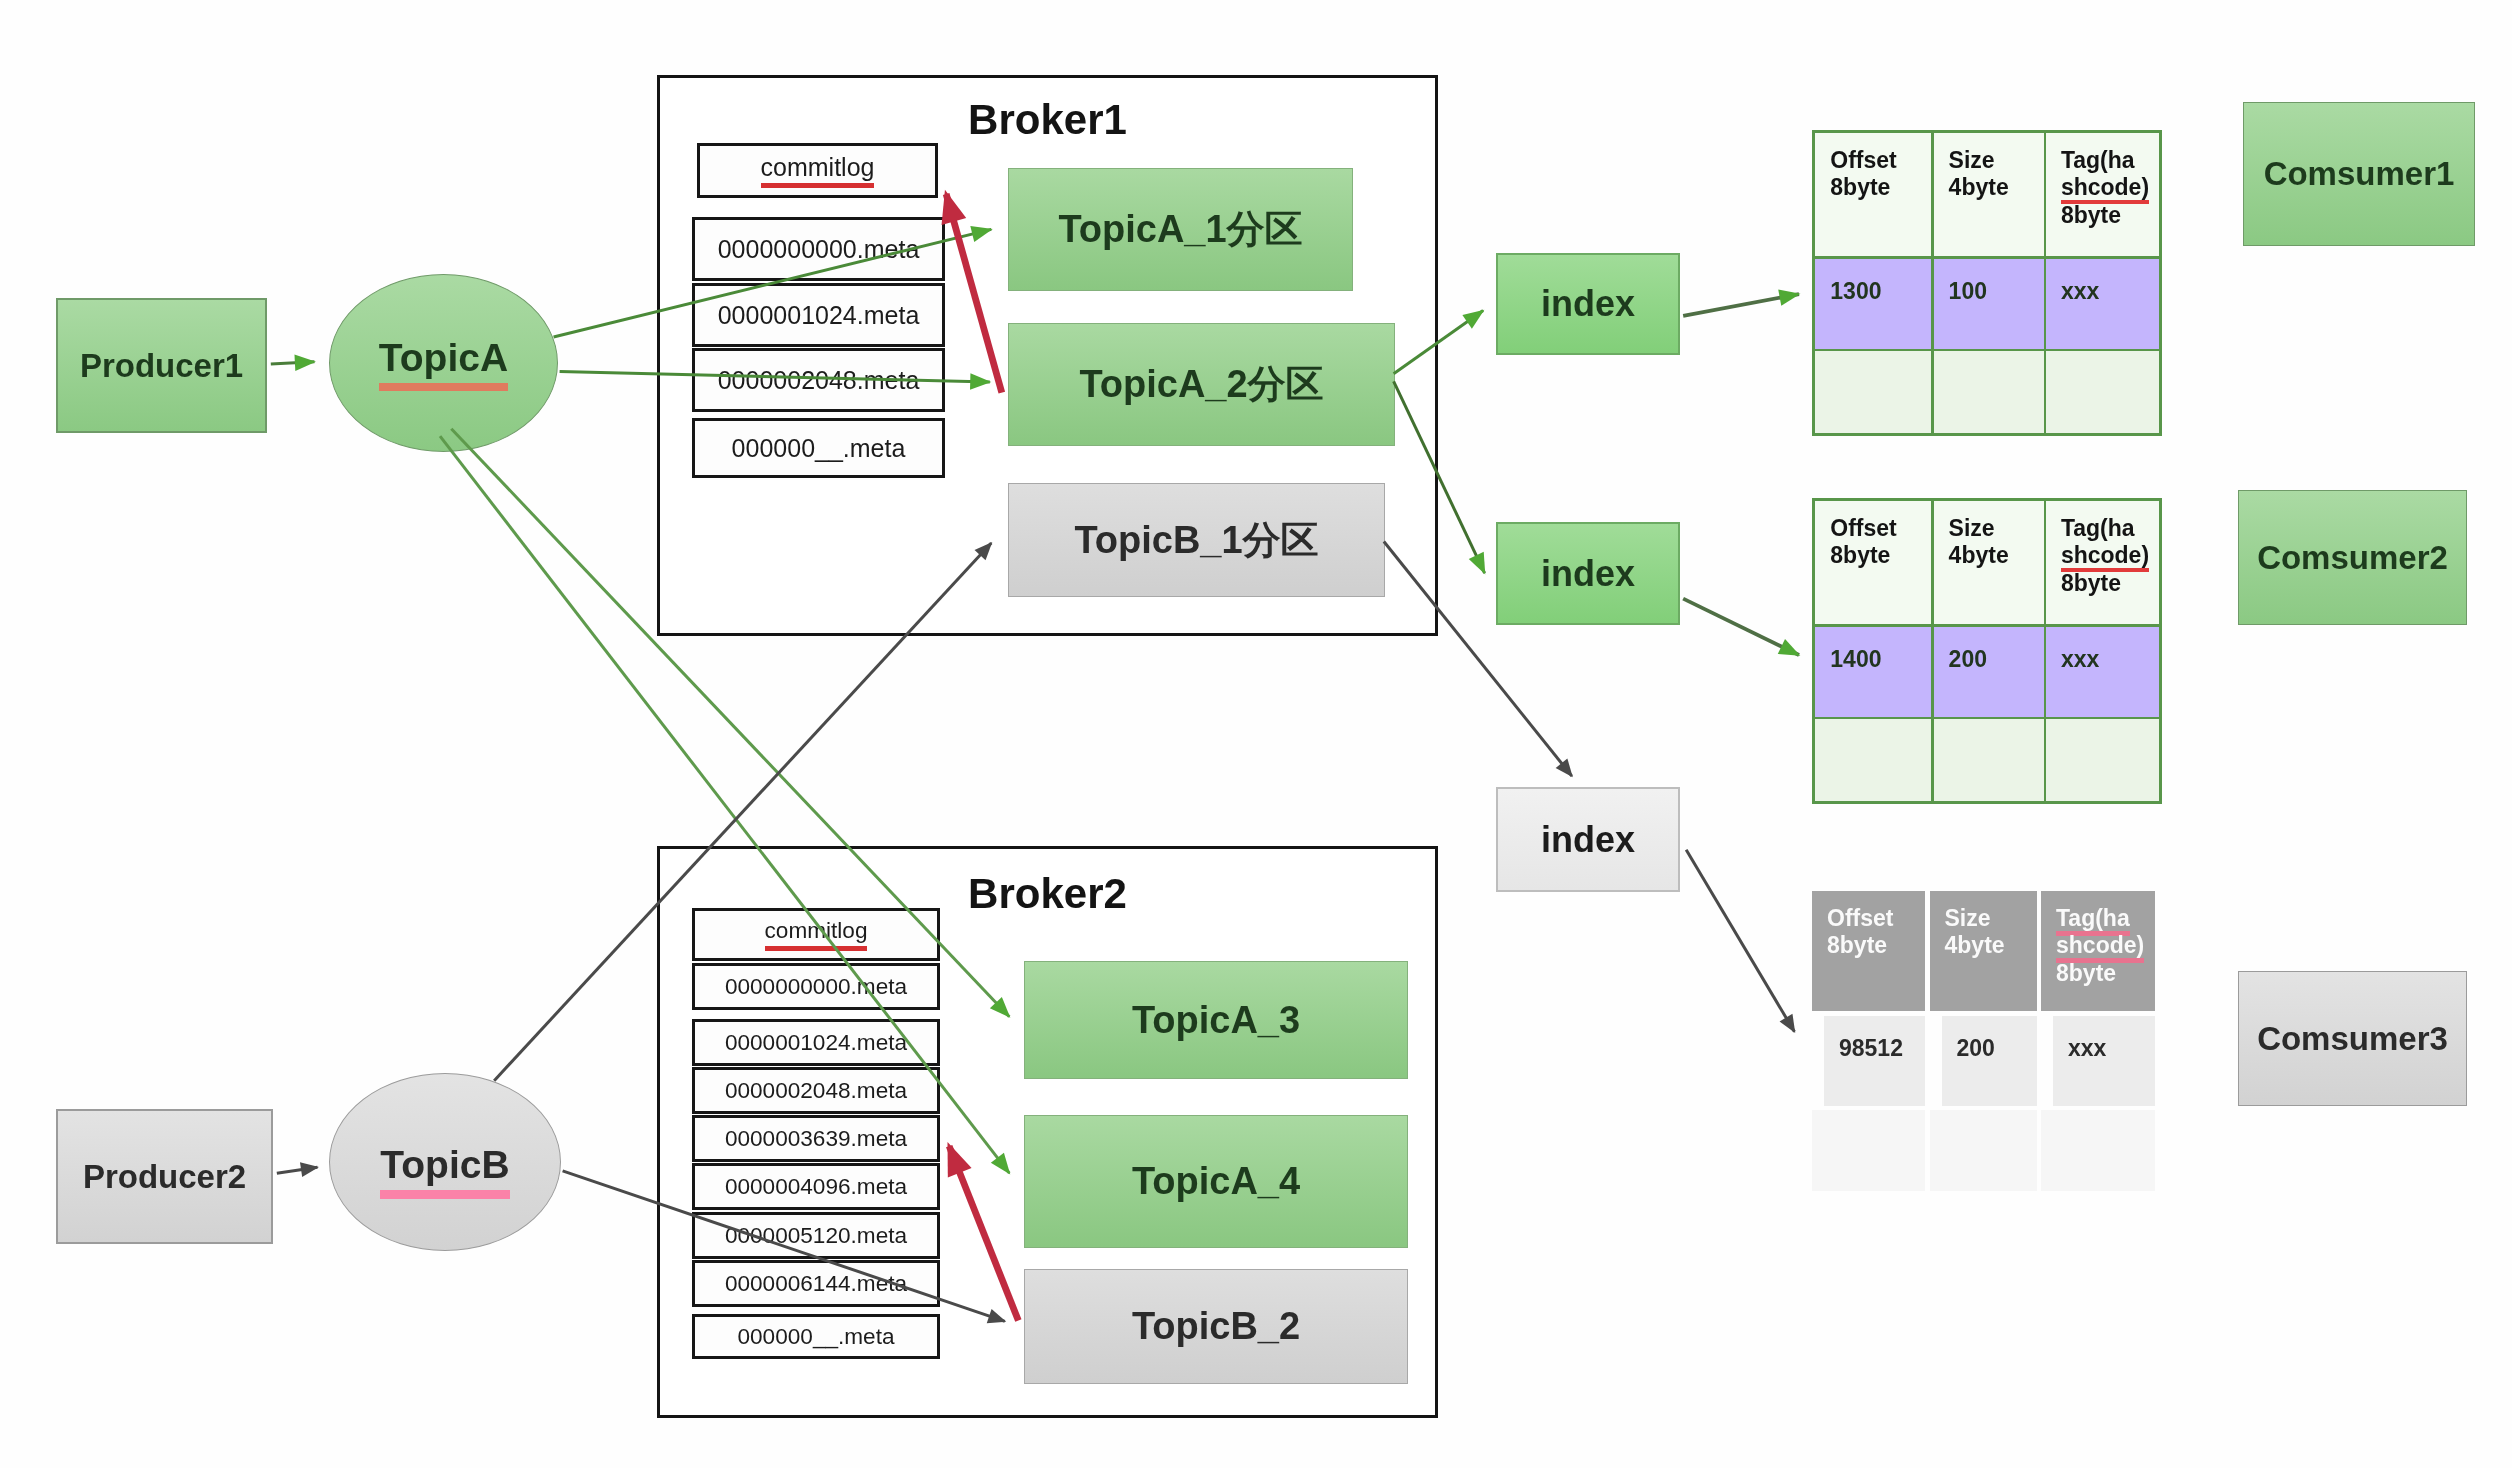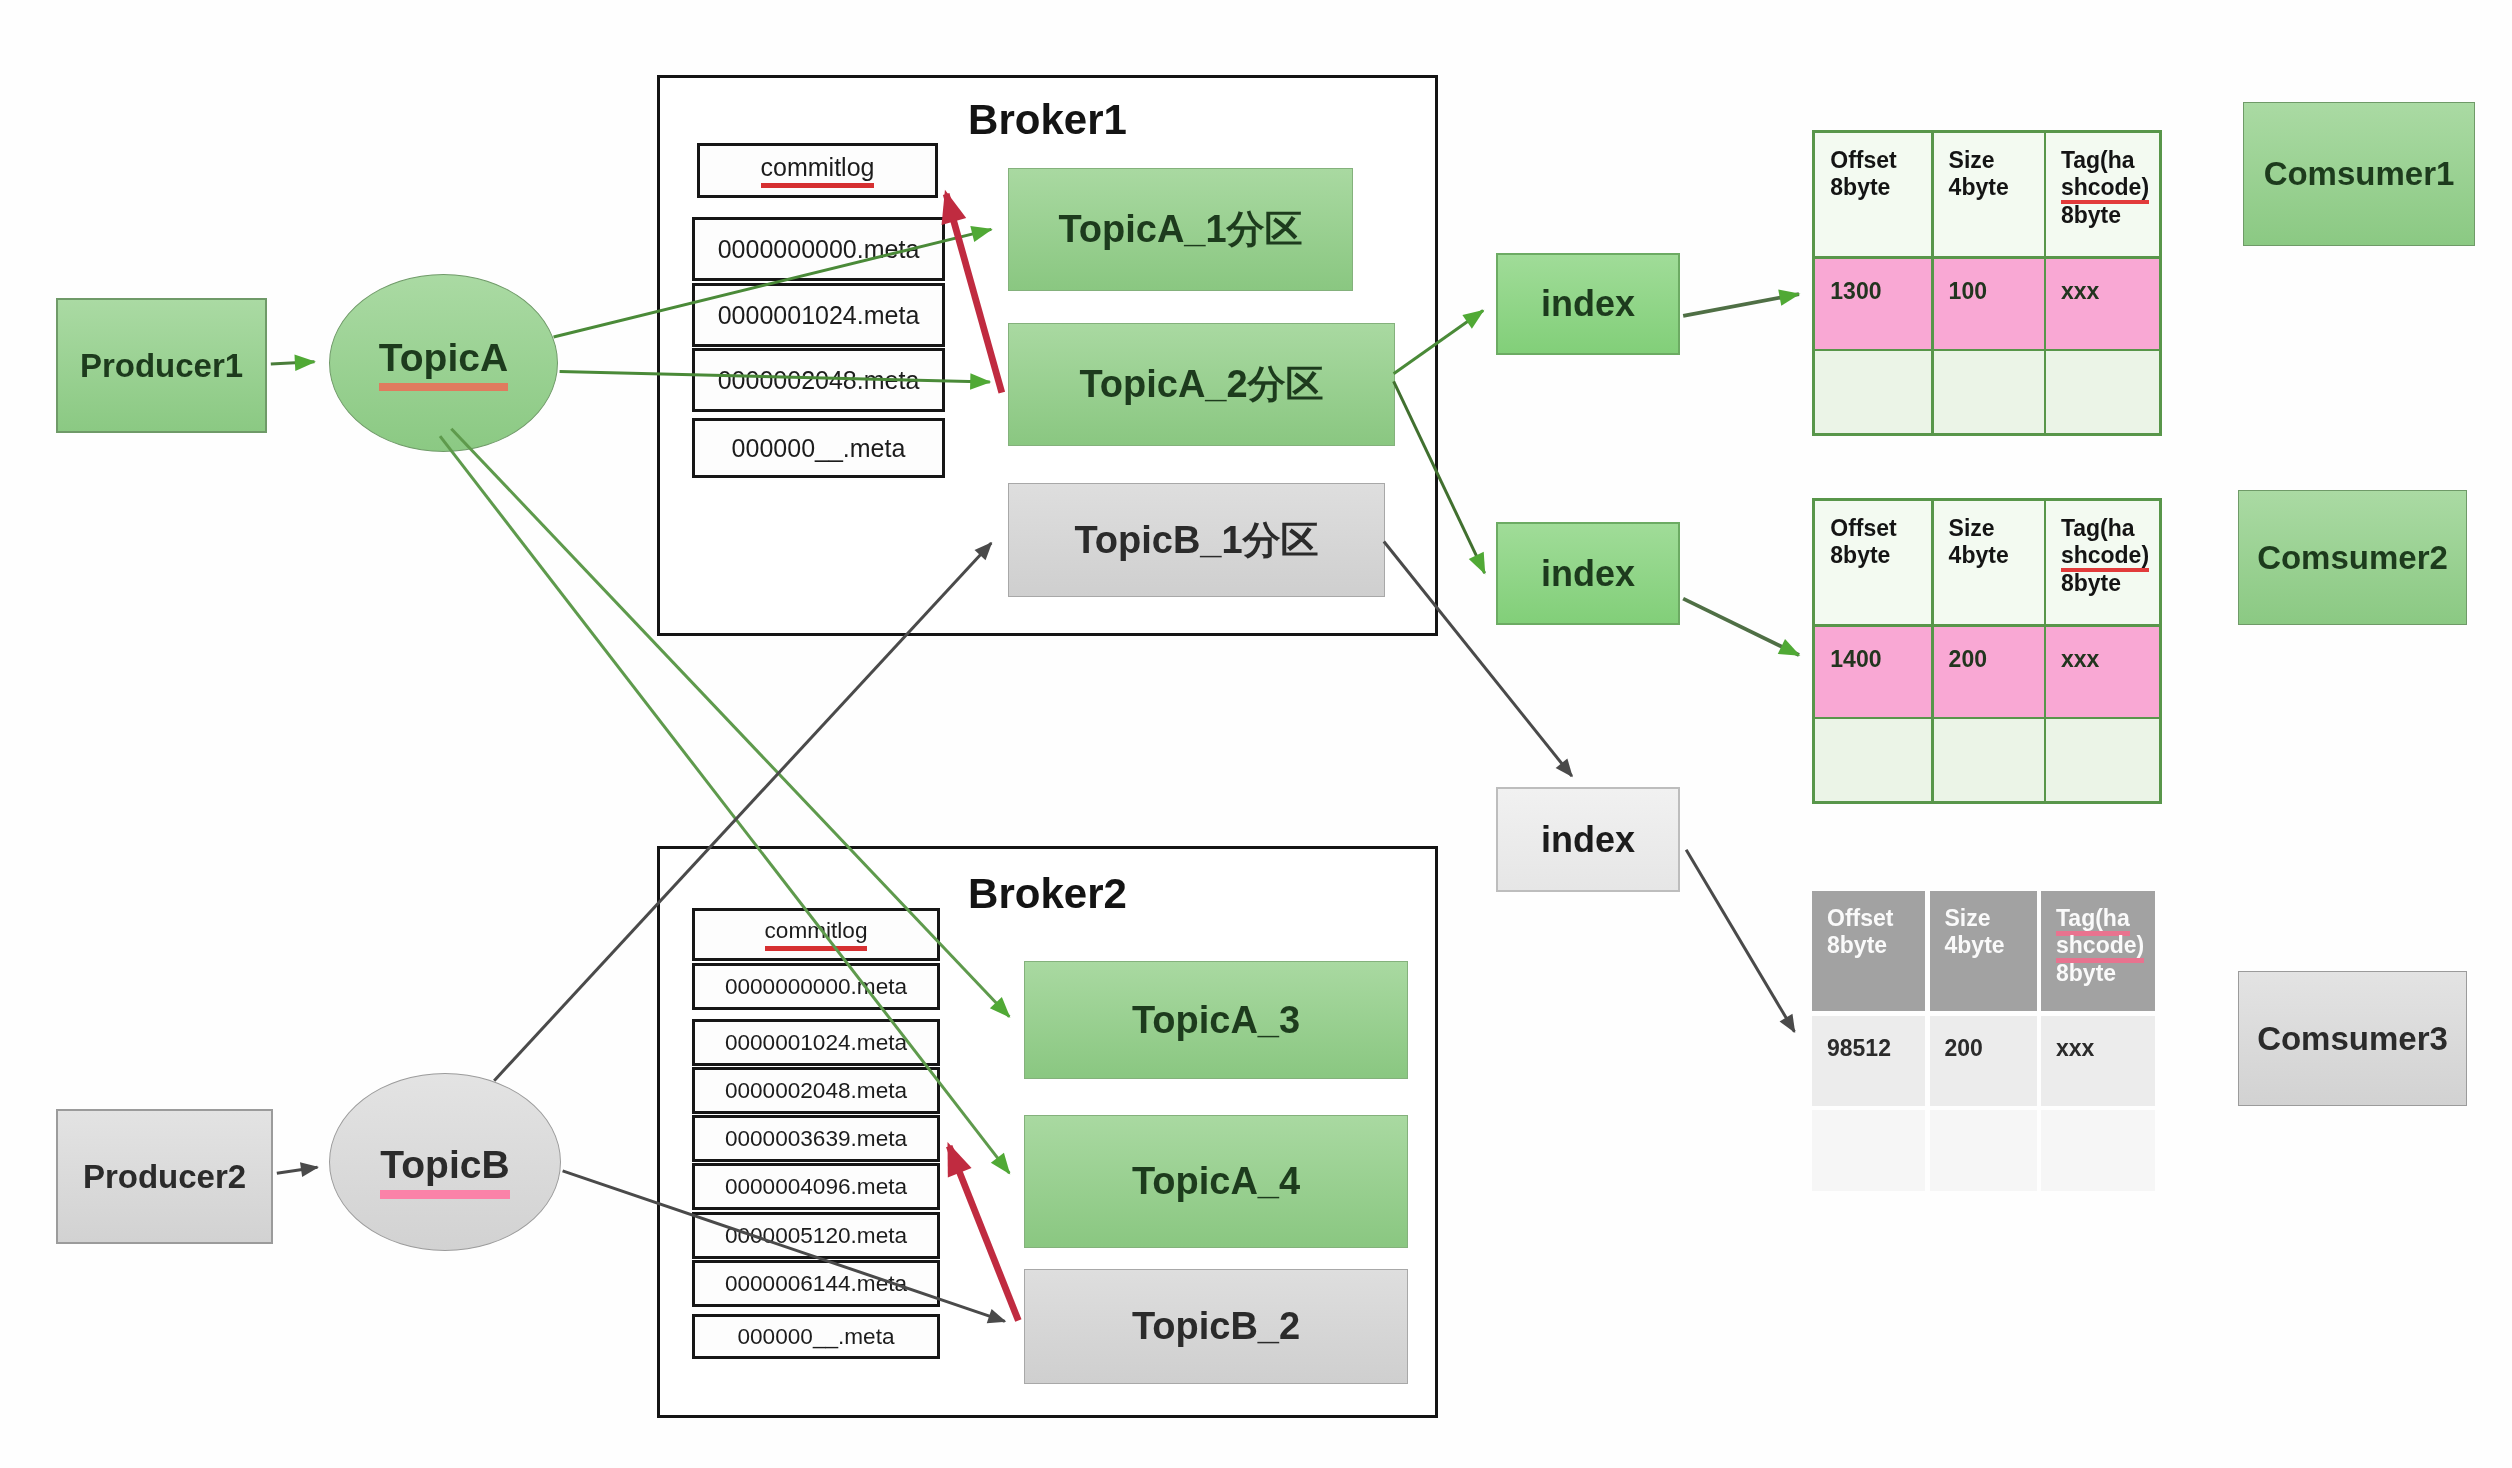--- a/index.html
+++ b/index.html
@@ -35,29 +35,29 @@
   
   .idx{font-size:36px;font-weight:600;box-sizing:border-box;}
   .idx-green{background:linear-gradient(180deg,#a0dc98,#82cf79);border:2.3px solid #6cab63;color:#1d3b1d;}
   .idx-gray{background:linear-gradient(180deg,#f1f1f1,#e6e6e6);border:2.3px solid #bdbdbd;color:#1c1c1c;}
 
   
   .gtable{display:grid;grid-template-columns:116px 110px 113px;grid-template-rows:123px 90px 82px;
           gap:2.3px;background:#58964a;padding:2.3px;border:0.8px solid #58964a;box-sizing:border-box;}
   .gtable .cell{box-sizing:border-box;padding:13.5px 4.5px 0 15px;font-size:23px;line-height:1.2;}
   .gtable .hdr{background:#f3faf1;font-weight:700;color:#141414;}
-  .gtable .val{background:#f9a8d4;font-weight:600;color:#22351f;padding-top:19.6px;}
+  .gtable .val{background:#c4b5fd;font-weight:600;color:#22351f;padding-top:19.6px;}
   .gtable .emp{background:#ebf4e7;}
   .u-red2{border-bottom:4.5px solid #e23b3b;}
 
   .gtable3{display:grid;grid-template-columns:113px 107px 114px;grid-template-rows:120px 90px 81px;
            gap:4.5px;background:transparent;box-sizing:border-box;}
   .gtable3 .cell{box-sizing:border-box;padding:13.5px 4.5px 0 15px;font-size:23px;line-height:1.2;}
   .gtable3 .hdr{background:#a2a2a2;font-weight:700;color:#fafafa;}
-  .gtable3 .val{background:#ececec;font-weight:600;color:#2b2b2b;padding-top:19.6px;}
+  .gtable3 .val{background:#ececec;font-weight:600;color:#2b2b2b;padding-top:19.6px;margin-left:12px;}
   .gtable3 .emp{background:#f6f6f6;}
   .u-pink2{border-bottom:5.3px solid #e8738f;}
 
   svg#wires{position:absolute;left:0;top:0;pointer-events:none;}
 </style>
 </head>
 <body>
 
 <div id="canvas">
 

